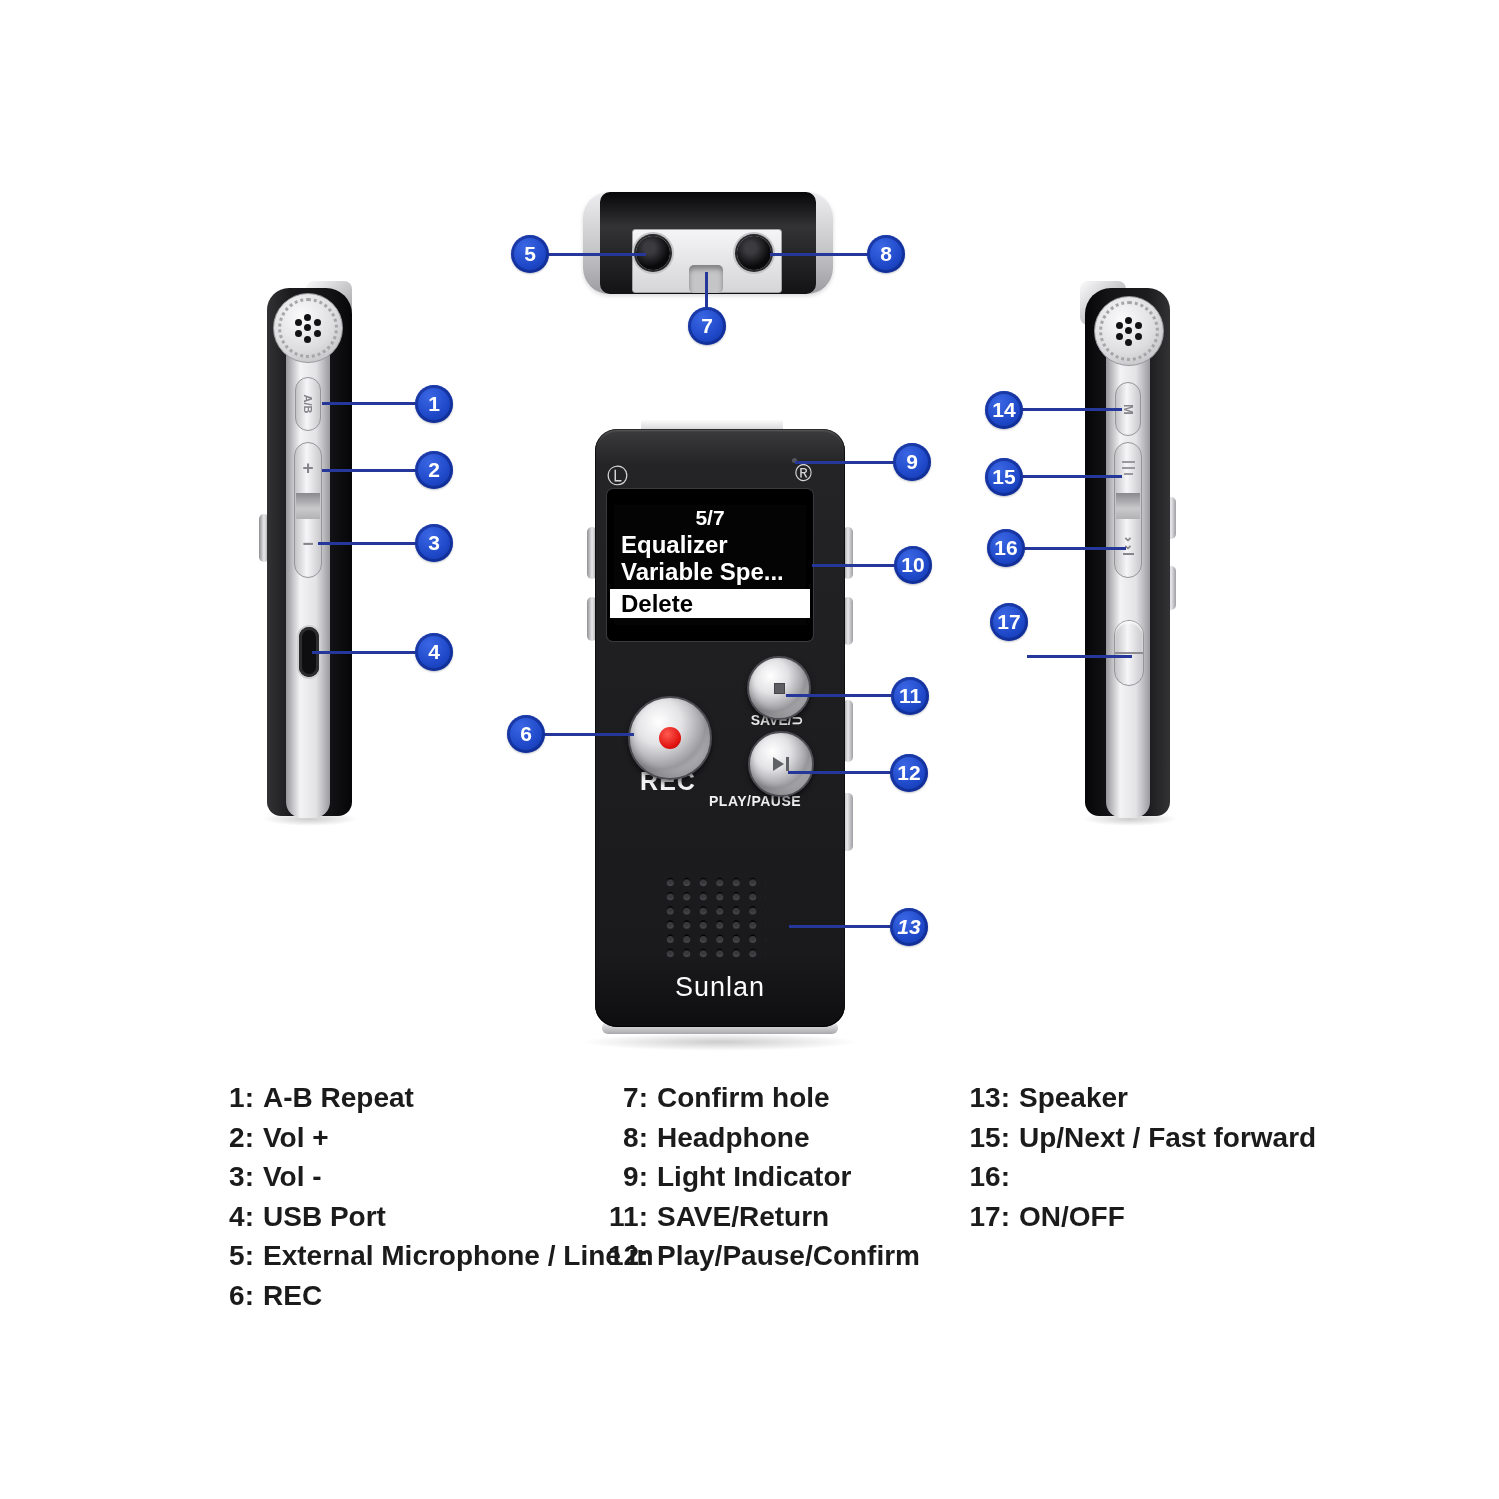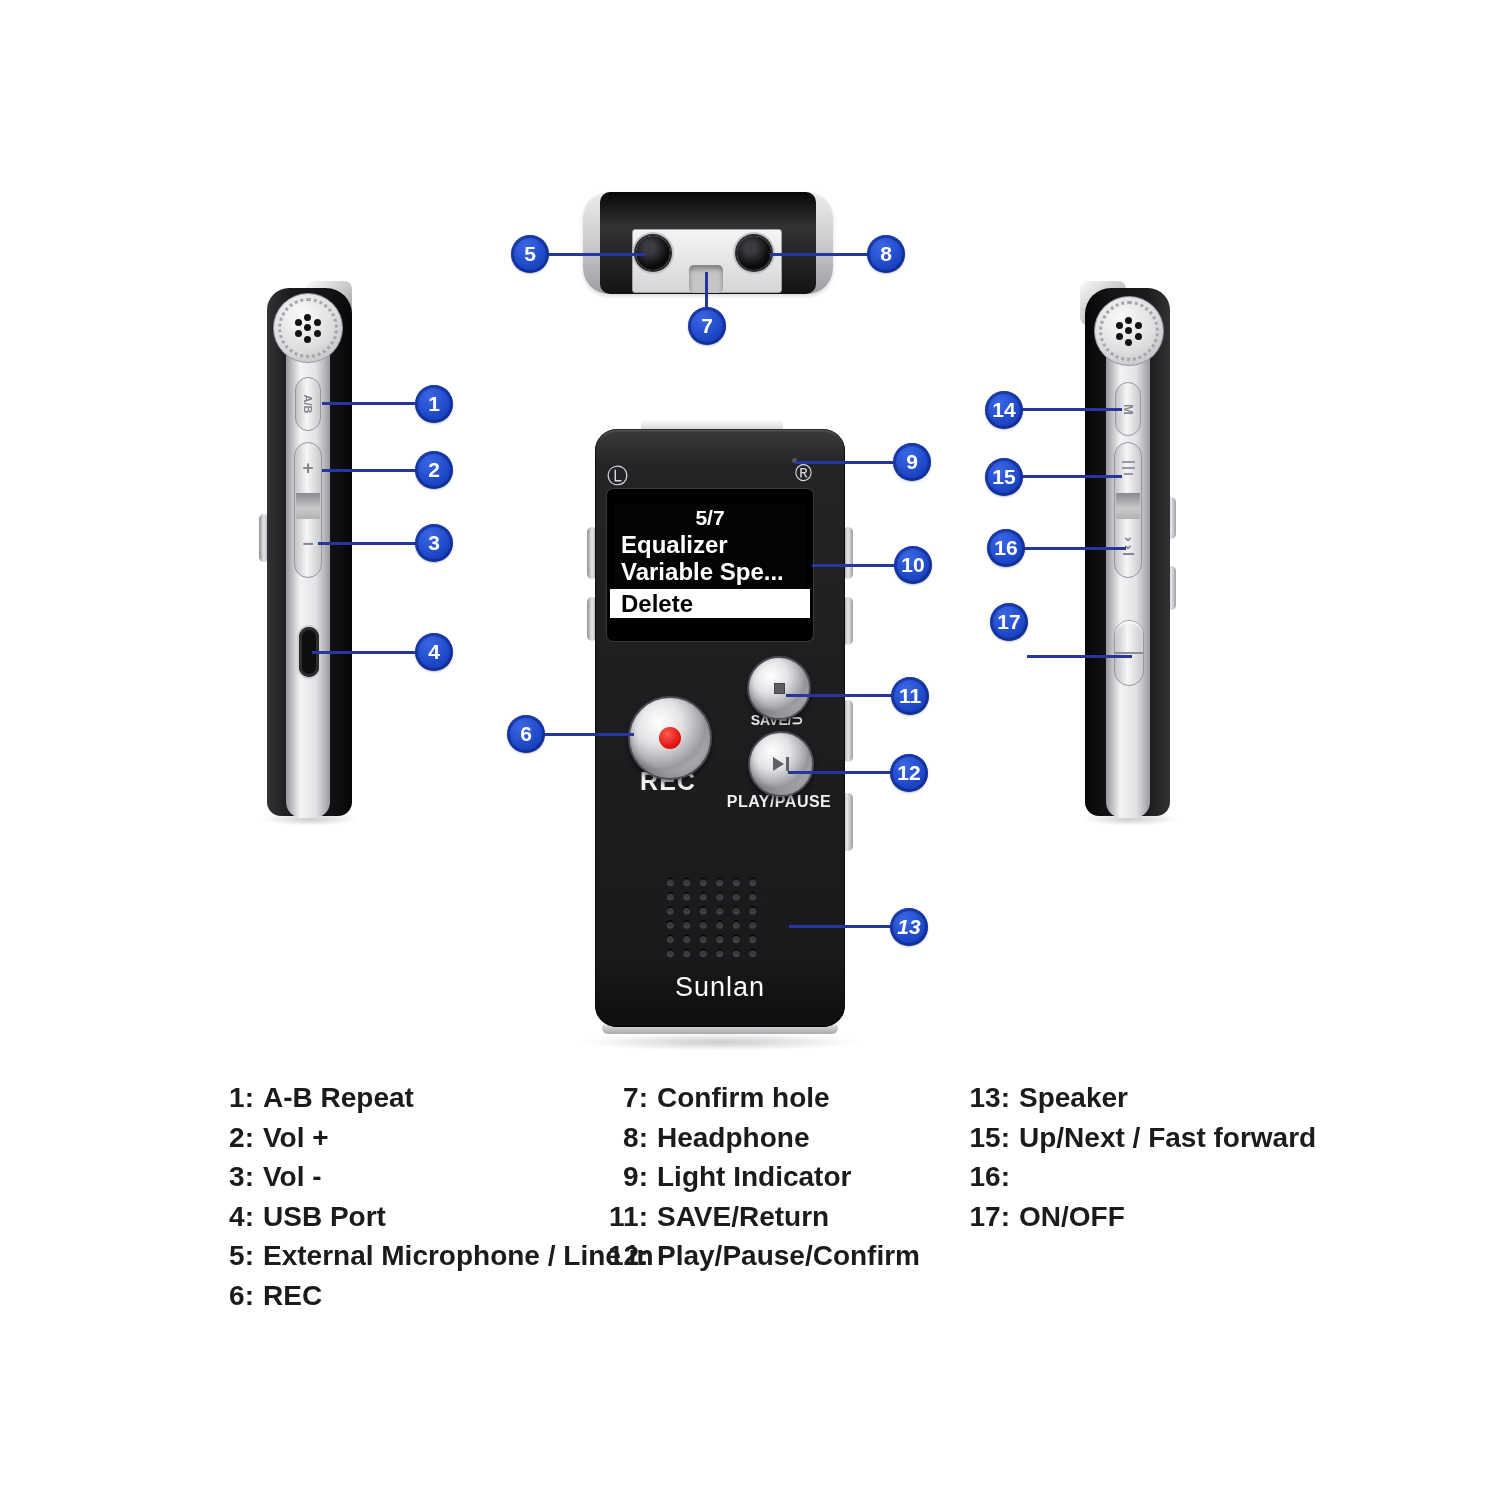--- a/index.html
+++ b/index.html
@@ -187,21 +187,21 @@
 
   <div class="metalbtn" style="left:152px;top:227px;width:60px;height:60px;">
     <span style="width:9px;height:9px;background:#5d5d63;border:1px solid #44444a;"></span>
   </div>
   <span class="abs" style="left:132px;top:283px;width:100px;text-align:center;font-size:14px;font-weight:bold;color:#eaeaec;">SAVE/⊃</span>
 
   <div class="metalbtn" style="left:153px;top:302px;width:62px;height:62px;">
     <span style="width:0;height:0;border-left:11px solid #606067;border-top:7px solid transparent;border-bottom:7px solid transparent;"></span>
     <span style="width:3px;height:14px;background:#606067;margin-left:2px;"></span>
   </div>
-  <span class="abs" style="left:114px;top:364px;width:140px;text-align:center;font-size:16px;font-weight:bold;color:#f0f0f2;letter-spacing:.5px;">PLAY/PAUSE</span>
+  <span class="abs" style="left:114px;top:364px;width:140px;text-align:left;font-size:14px;font-weight:bold;color:#f0f0f2;letter-spacing:.5px;">PLAY/PAUSE</span>
 
   <div class="speaker" style="left:67px;top:445px;"></div>
 
   <span class="abs" style="left:20px;top:543px;width:210px;text-align:center;font-size:27px;color:#fafafa;letter-spacing:1px;">Sunlan</span>
 </div>
 
 <div class="cline" style="left:322px;top:402px;width:94px;"></div>
 <div class="cline" style="left:322px;top:469px;width:94px;"></div>
 <div class="cline" style="left:318px;top:542px;width:98px;"></div>
 <div class="cline" style="left:312px;top:651px;width:104px;"></div>

